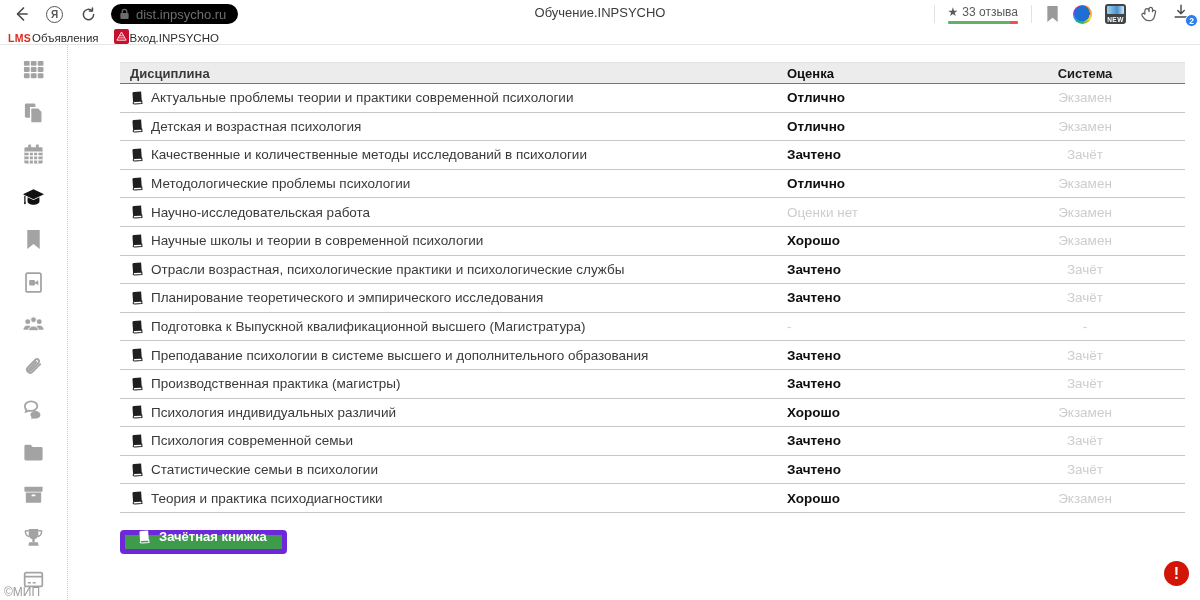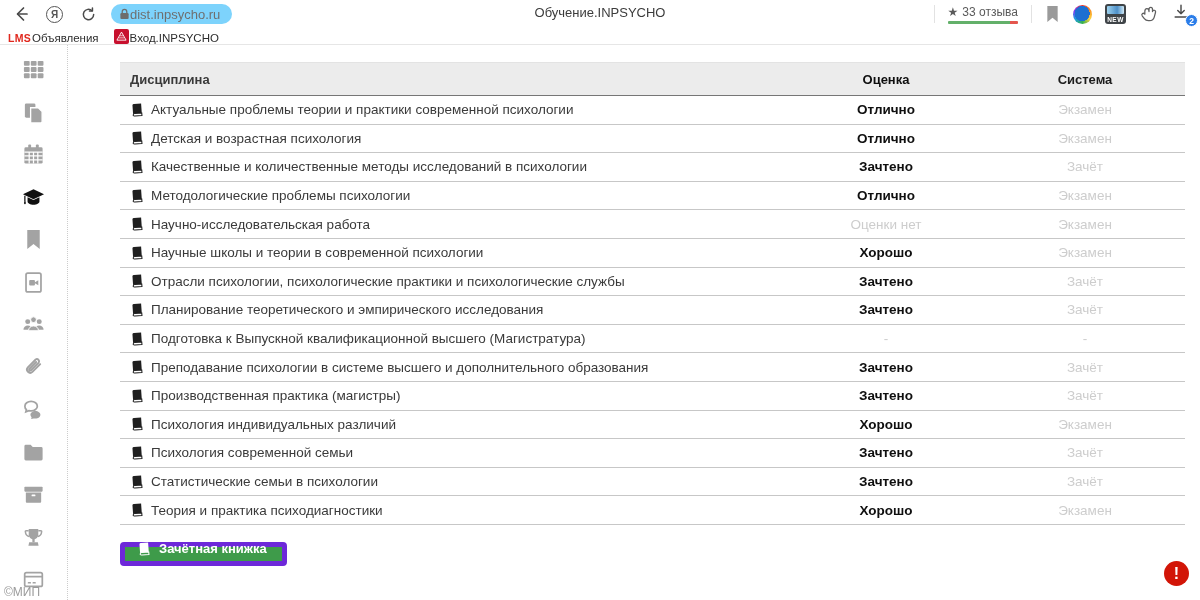--- a/index.html
+++ b/index.html
@@ -6,21 +6,21 @@
   html,body { width:1200px; height:600px; overflow:hidden; background:#fff;
               font-family:"Liberation Sans", sans-serif; }
 
   
   .chrome { height:45px; background:#fff; position:relative; }
   .toolbar { height:26px; display:flex; align-items:center; padding:2px 10px 0 10px; }
   .nav-btn { width:22px; height:22px; display:flex; align-items:center; justify-content:center; cursor:pointer; }
   .yandex-circle { width:17px; height:17px; border:1.6px solid #555; border-radius:50%;
                    display:flex; align-items:center; justify-content:center;
                    font-size:10px; font-weight:bold; color:#555; margin:0 14px; }
-  .url-pill { display:flex; align-items:center; background:#7dd3fc; border-radius:12px;
+  .url-pill { display:flex; align-items:center; gap:6px; background:#000000; border-radius:12px;
               height:20px; padding:0 12px 0 8px; margin-left:12px; color:#6f6f6f; font-size:13px; }
   .tab-title { position:absolute; left:50%; top:5px; transform:translateX(-50%);
                font-size:13px; color:#3c3c3c; white-space:nowrap; }
   .tb-right { position:absolute; right:6px; top:2px; height:24px; display:flex; align-items:center; gap:13px; }
   .vsep { width:1px; height:18px; background:#e2e2e2; }
   .reviews { display:flex; flex-direction:column; align-items:center; cursor:pointer; }
   .reviews-line { display:flex; align-items:center; gap:4px; color:#5a5a5a; font-size:12px; }
   .reviews-bar { width:100%; height:3px; margin-top:2px; border-radius:1px;
                  background:linear-gradient(to right,#63b06a 0 88%, #e4564e 88%); }
   .rainbow { width:19px; height:19px; border-radius:50%; cursor:pointer;
@@ -49,27 +49,27 @@
              align-items:center; padding-top:13px; gap:19.5px; position:relative; }
   .s-icon { width:23px; height:23px; display:flex; align-items:center; justify-content:center; cursor:pointer; }
   .s-icon svg { width:23px; height:23px; fill:#a3a3a3; }
   .s-icon.active svg { fill:#101010; }
   .s-icon .stroked { fill:none; stroke:#a3a3a3; }
   .copyright { position:absolute; left:4px; bottom:1px; font-size:12px; color:#9a9a9a; }
 
   .content { flex:1; position:relative; padding:17px 15px 0 52px; }
 
   .gtable { width:100%; font-size:13.5px; }
-  .thead { display:flex; align-items:center; height:34px; background:#ececec;
+  .thead { display:flex; align-items:center; height:22px; background:#ececec;
            border-top:1px solid #e3e3e3; border-bottom:1px solid #767676;
            font-weight:bold; font-size:13px; color:#1c1c1c; }
   .trow { display:flex; align-items:center; height:28.6px; border-bottom:1px solid #c7c7c7; background:#fff; }
   .c-disc { flex:1; padding-left:10px; display:flex; align-items:center; gap:7px; color:#3a3a3a; min-width:0;
             white-space:nowrap; overflow:hidden; }
-  .c-grade { width:198px; text-align:center; font-weight:bold; color:#0f0f0f; }
+  .c-grade { width:198px; font-weight:bold; color:#0f0f0f; }
   .c-sys   { width:200px; text-align:center; color:#cdcdcd; }
   .c-grade.muted { color:#cdcdcd; font-weight:normal; }
   .book-ico { flex:0 0 auto; width:14px; height:14px; transform:rotate(-4deg); }
 
   .gradebook-btn { margin-top:17px; display:inline-flex; align-items:flex-end; gap:8px;
                    background:#3e9b4a; border:5px solid #6d28d9; border-radius:4px; color:#fff;
                    font-weight:bold; font-size:13px; font-family:"Liberation Sans",sans-serif;
                    padding:4px 15px 5px 12px; height:24px; cursor:pointer; }
   .alert-circle { position:absolute; right:11px; bottom:14px; width:25px; height:25px; border-radius:50%;
                   background:#d21507; color:#fff; display:flex; align-items:center; justify-content:center;
@@ -331,21 +331,21 @@
     <div class="c-grade">Хорошо</div>
     <div class="c-sys">Экзамен</div>
   </div>
 
   <div class="trow">
     <div class="c-disc">
       <svg class="book-ico" viewBox="0 0 16 16">
                 <path d="M3.2 2.2A1.7 1.7 0 0 1 4.9.8h8.3v11H5a2 2 0 0 0-1.8 1.1z" fill="#1f1f1f"></path>
                 <path d="M3.2 13.6A1.9 1.9 0 0 1 5.1 11.8h8.1v2.9H5.1a1.9 1.9 0 0 1-1.9-1.1z" fill="none" stroke="#1f1f1f" stroke-width="1.2"></path>
               </svg>
-      <span>Отрасли психологии, психологические практики и психологические службы</span>
+      <span>Отрасли возрастная, психологические практики и психологические службы</span>
     </div>
     <div class="c-grade">Зачтено</div>
     <div class="c-sys">Зачёт</div>
   </div>
 
   <div class="trow">
     <div class="c-disc">
       <svg class="book-ico" viewBox="0 0 16 16">
                 <path d="M3.2 2.2A1.7 1.7 0 0 1 4.9.8h8.3v11H5a2 2 0 0 0-1.8 1.1z" fill="#1f1f1f"></path>
                 <path d="M3.2 13.6A1.9 1.9 0 0 1 5.1 11.8h8.1v2.9H5.1a1.9 1.9 0 0 1-1.9-1.1z" fill="none" stroke="#1f1f1f" stroke-width="1.2"></path>

